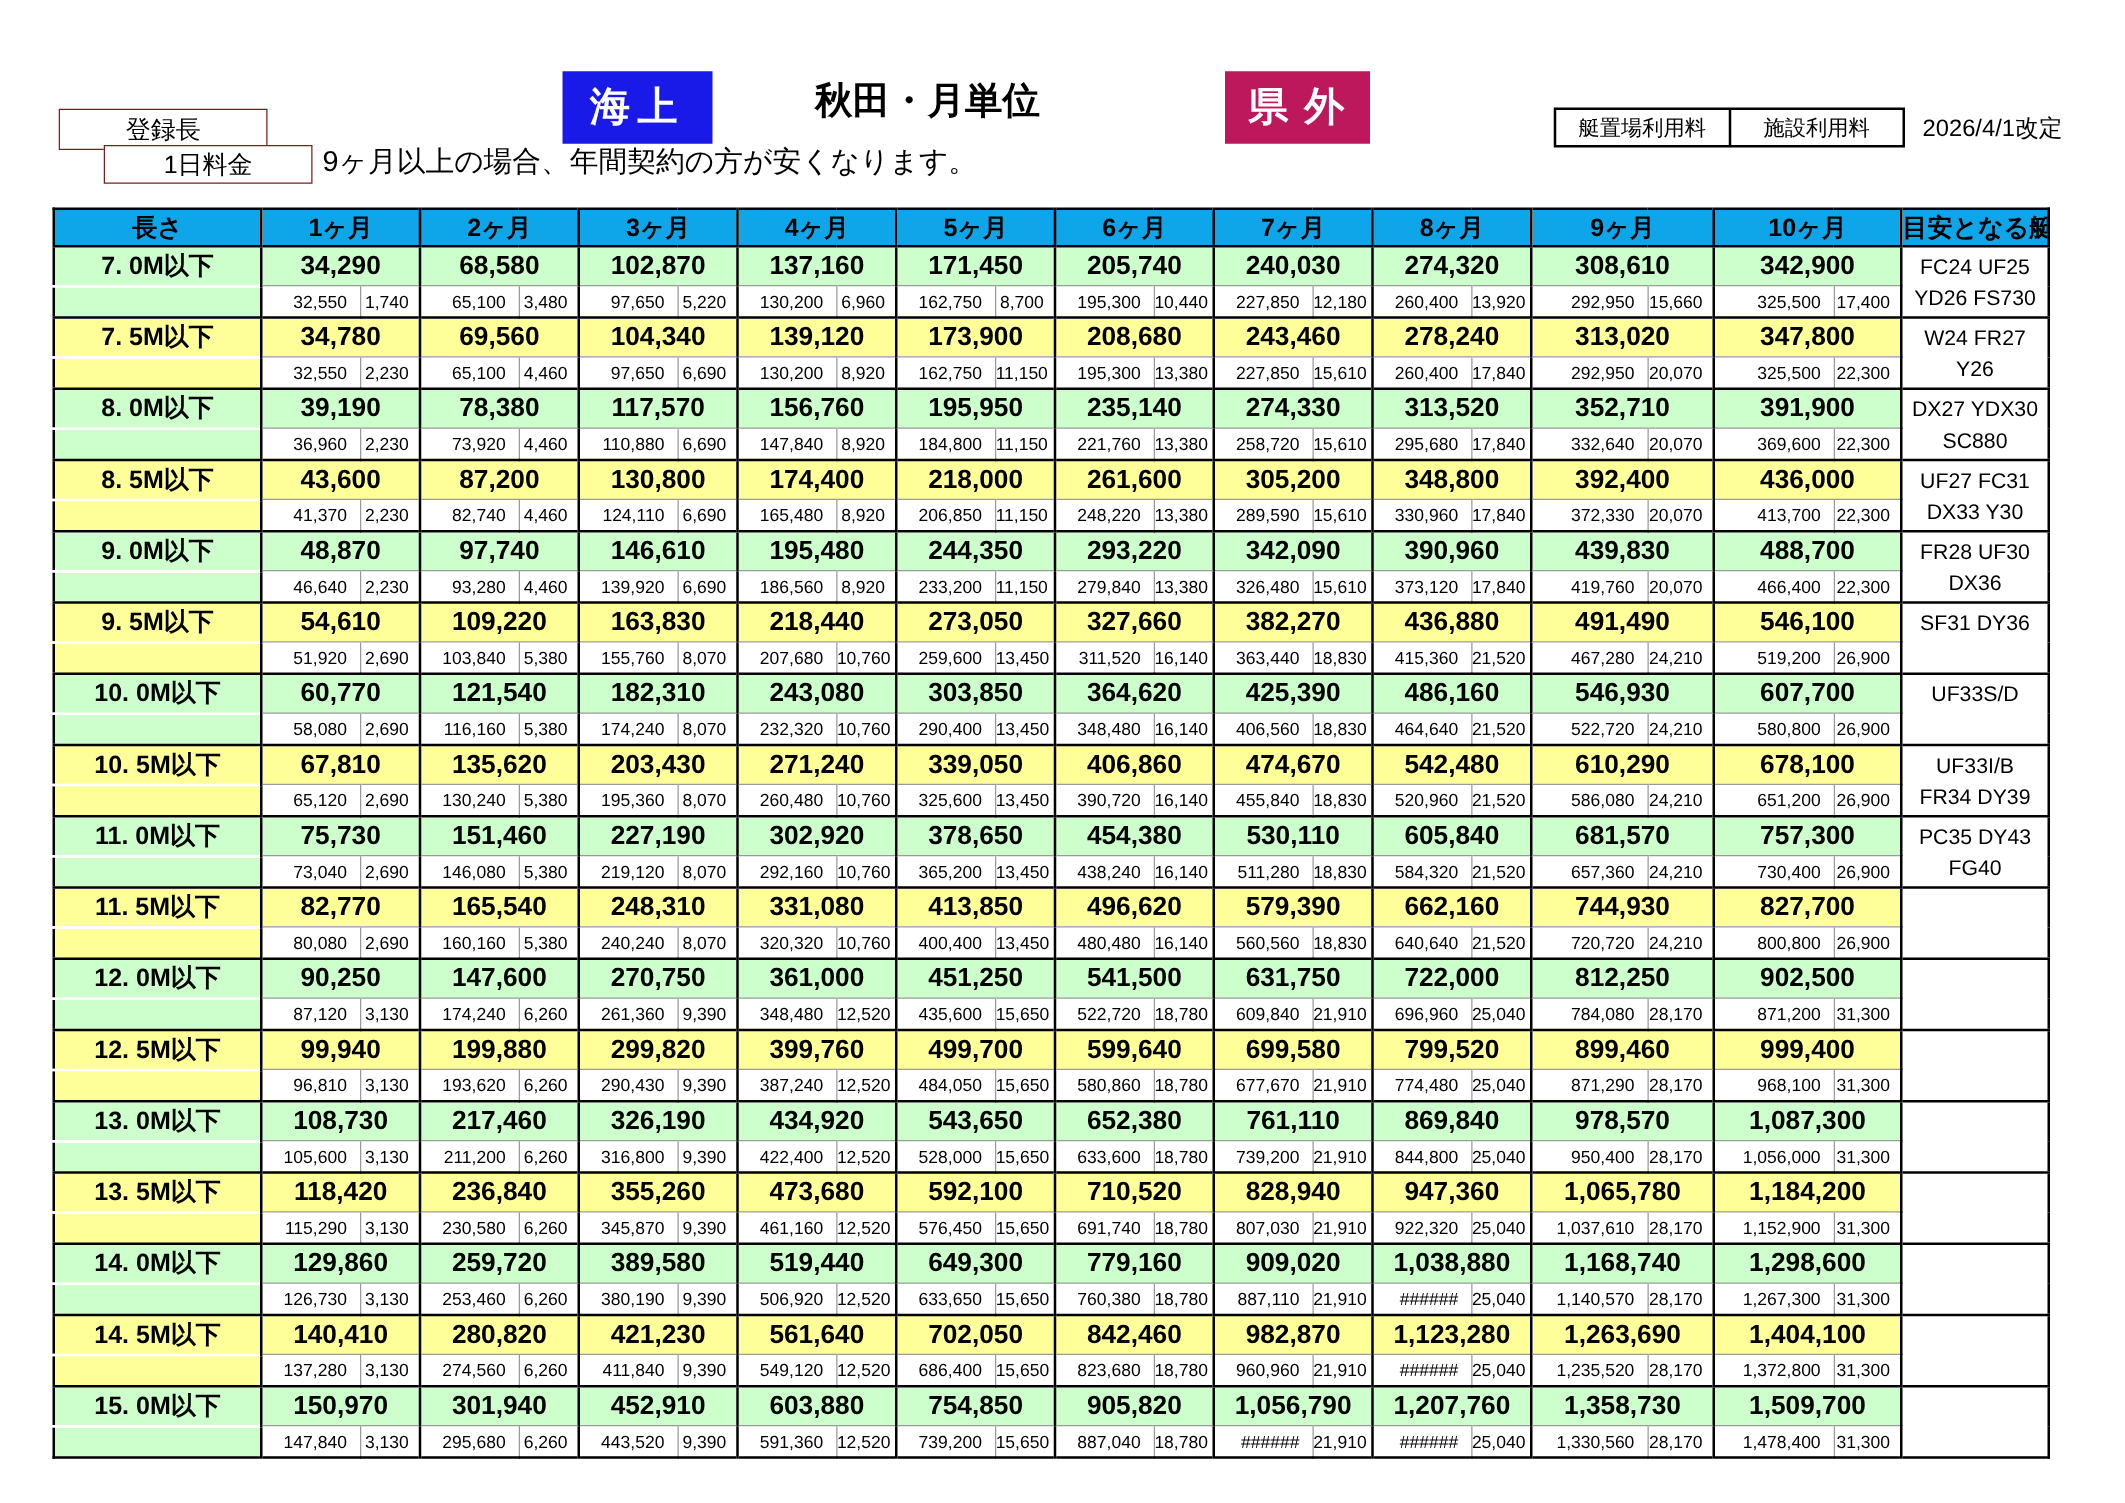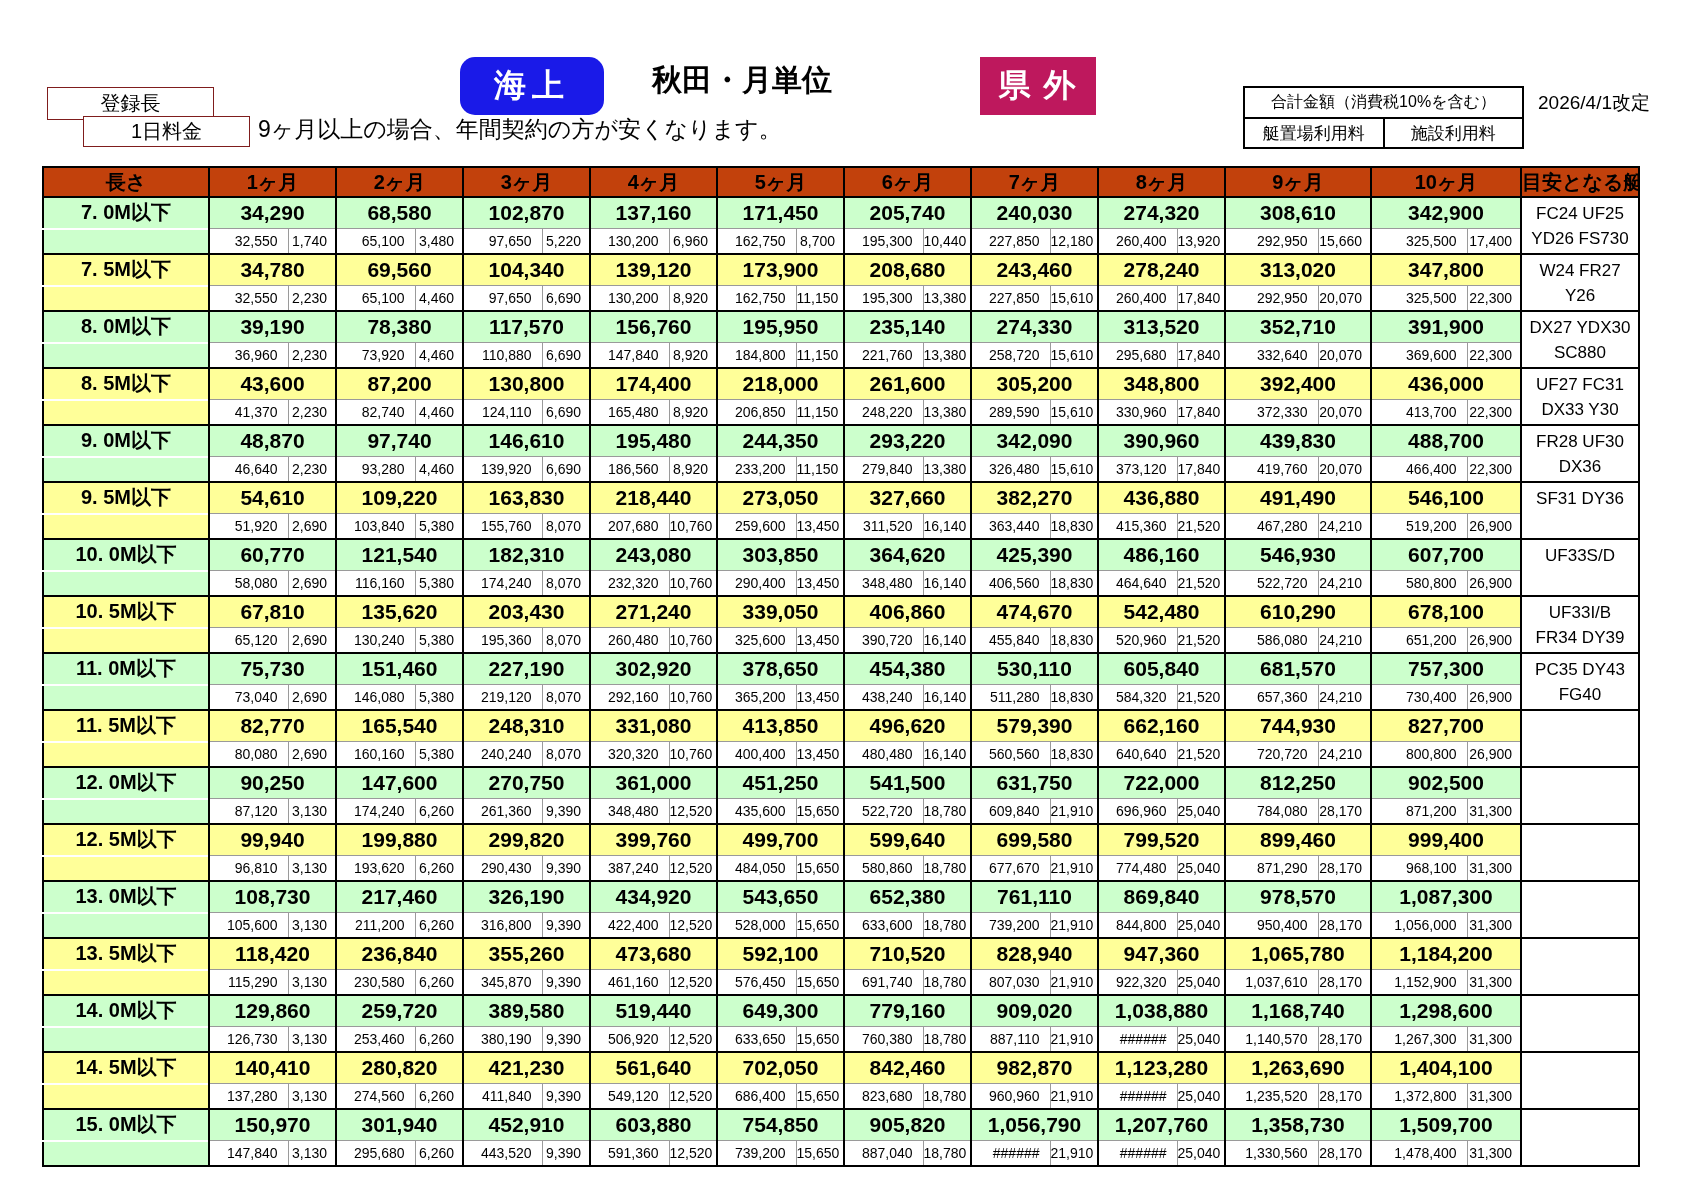--- a/index.html
+++ b/index.html
@@ -19,21 +19,21 @@
   .totalbox .t{height:29px;border-bottom:2px solid #000;display:flex;align-items:center;justify-content:center;
                font-size:16px;white-space:nowrap;}
   .totalbox .b{height:28px;display:flex;}
   .totalbox .b div{flex:1;display:flex;align-items:center;justify-content:center;font-size:17px;white-space:nowrap;}
   .totalbox .b div:first-child{border-right:2px solid #000;}
 
   table.rate{position:absolute;left:42px;top:166px;width:1596px;border:2px solid #000;
              border-collapse:collapse;table-layout:fixed;}
   table.rate th,table.rate td{padding:0;overflow:hidden;white-space:nowrap;vertical-align:middle;}
   table.rate thead tr{height:30px;}
-  table.rate th{font-size:20px;font-weight:600;border-bottom:2px solid #000;background:#c2410c;}
+  table.rate th{font-size:20px;font-weight:600;border-bottom:2px solid #000;background:#0ea5e9;}
   tr.main{height:31px;}
   tr.sub{height:25px;}
   tr.main td{border-top:2px solid #000;}
   td.len{font-size:20px;font-weight:600;text-align:center;}
   td.total{font-size:21px;font-weight:600;text-align:center;}
   tr.sub td.sv{border-top:1px solid #9a9a9a;background:#fff;font-size:14px;text-align:right;}
   tr.sub td.sv.l{padding-right:10px;}
   tr.sub td.sv.r{border-left:1px solid #9a9a9a;padding-right:8px;}
   tr.sub td.len2{border-top:2px solid #fff;}
   .mL{border-left:2px solid #000;}
@@ -47,32 +47,31 @@
 </head>
 <body>
 
 <div class="box" style="left:47px;top:87px;width:165px;height:31px;font-size:20px;">
   <span>登録長</span>
 </div>
 <div class="box" style="left:47px;top:116px;width:165px;height:29px;font-size:20px;margin-left:36px;">
   <span>1日料金</span>
 </div>
 
-<div class="badge" style="left:460px;top:57px;width:144px;height:58px;font-size:32px;background:#1a1ae8;border-radius:15px;">
+<div class="badge" style="left:450px;top:57px;width:120px;height:58px;font-size:32px;background:#1a1ae8;">
   <span>海上</span>
 </div>
 <div class="title" style="left:652px;top:60px;">秋田・月単位</div>
 <div class="note" style="left:258px;top:114px;">9ヶ月以上の場合、年間契約の方が安くなります。</div>
 <div class="badge" style="left:980px;top:57px;width:116px;height:58px;font-size:32px;background:#be185d;letter-spacing:2px;">
   <span>県 外</span>
 </div>
 <div class="revision" style="left:1400px;top:58px;width:250px;">2026/4/1改定</div>
 
 <div class="totalbox" style="left:1243px;top:86px;width:277px;">
-  <div class="t">合計金額（消費税10%を含む）</div>
   <div class="b">
     <div>艇置場利用料</div>
     <div>施設利用料</div>
   </div>
 </div>
 
 <table class="rate">
     <colgroup>
       <col style="width: 166px;">
       <col style="width: 79px;">

